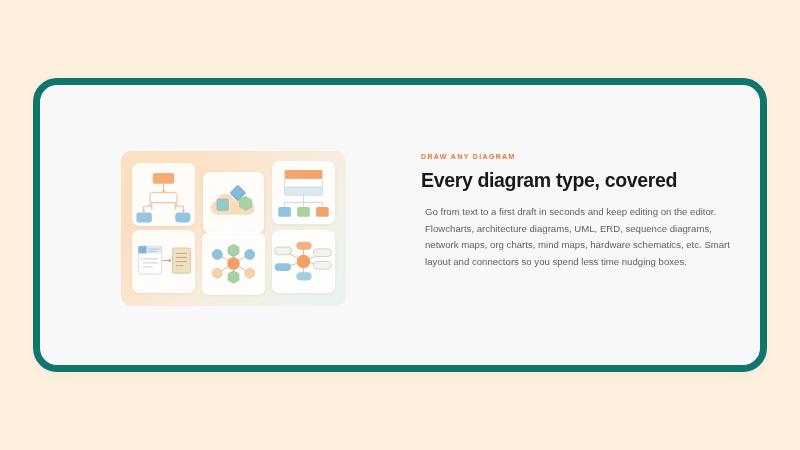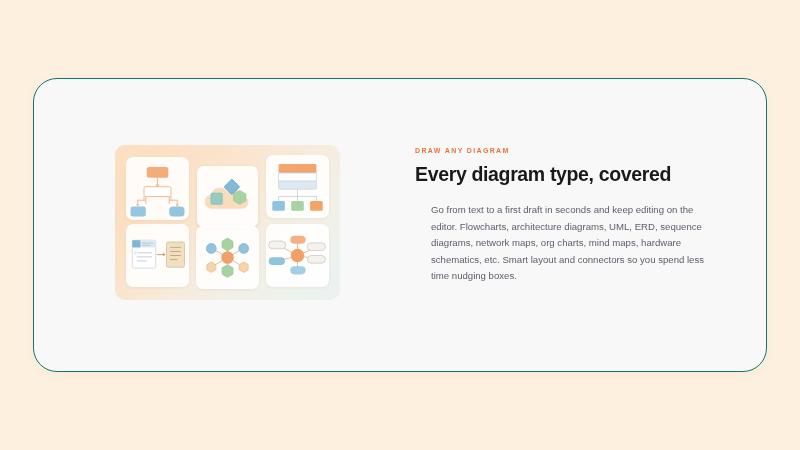--- a/index.html
+++ b/index.html
@@ -15,21 +15,21 @@
   }
 
   
   .panel {
     position: absolute;
     left: 33px;
     top: 78px;
     width: 734px;
     height: 294px;
     background: #F8F8F9;
-    border: 1px solid #0f766e;
+    border: 7px solid #0f766e;
     border-radius: 24px;
     box-sizing: border-box;
     box-shadow: 0 2px 10px rgba(190,130,80,0.06);
   }
 
   .panel-inner {
     position: absolute;
     inset: 0;
     display: flex;
     align-items: center;
@@ -116,21 +116,21 @@
     font-size: 19.5px;
     font-weight: bold;
     letter-spacing: -0.35px;
     margin: 0 0 12px 0;
     line-height: 1.18;
   }
   .body {
     color: #5B6068;
     font-size: 9.6px;
     line-height: 1.72;
-    margin: 16px;
+    margin: 4px;
     max-width: 308px;
   }
 </style>
 </head>
 <body>
 
 <div class="panel">
   <div class="panel-inner">
 
     <div class="illus-wrap">

